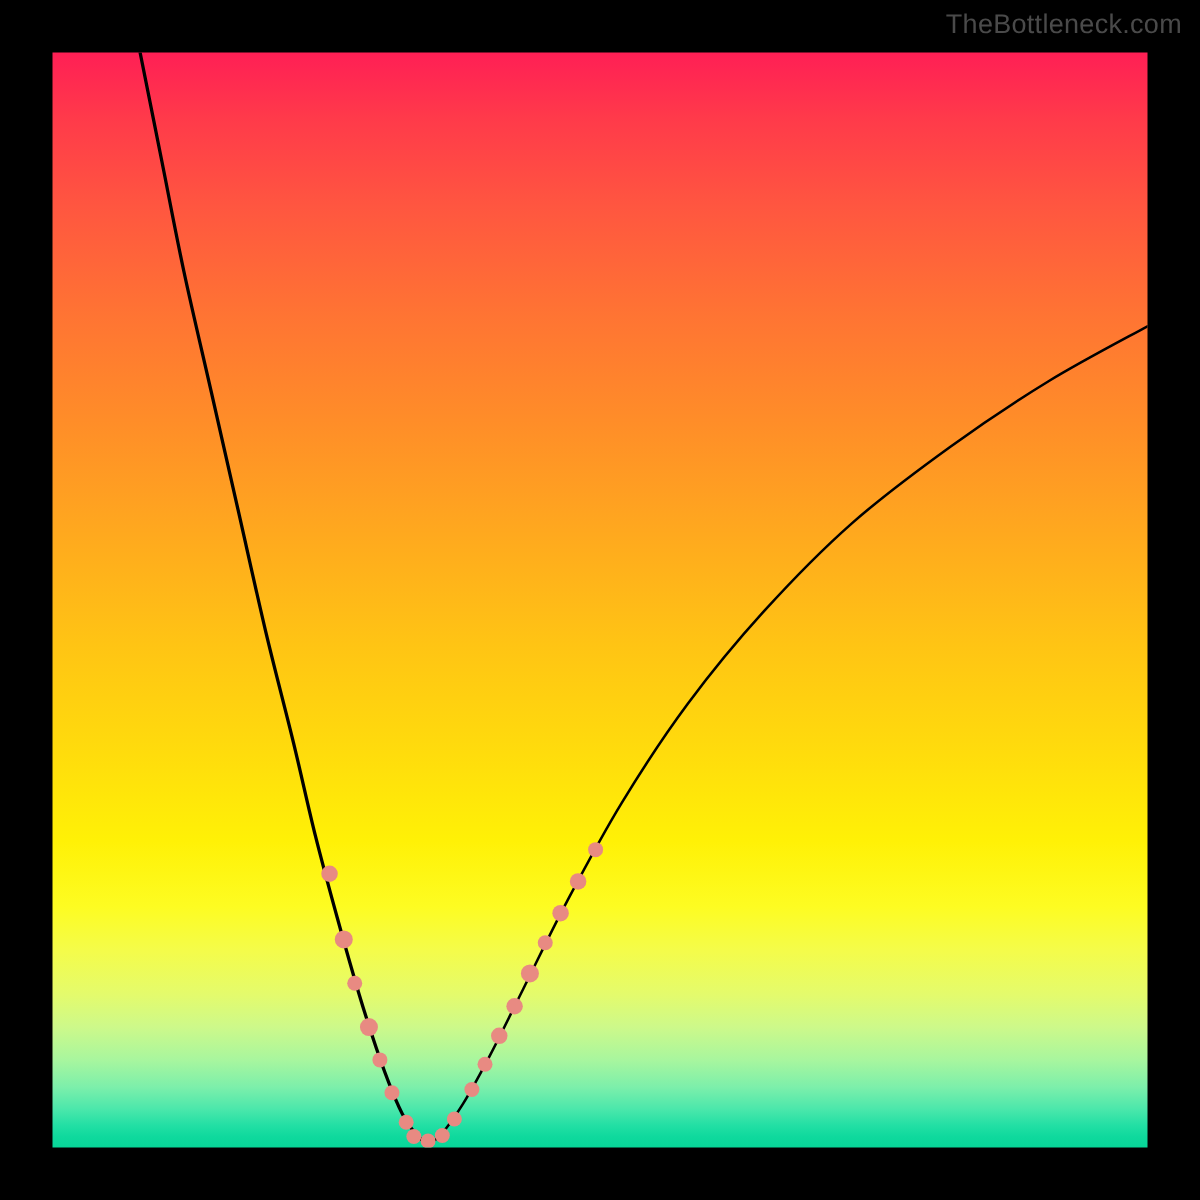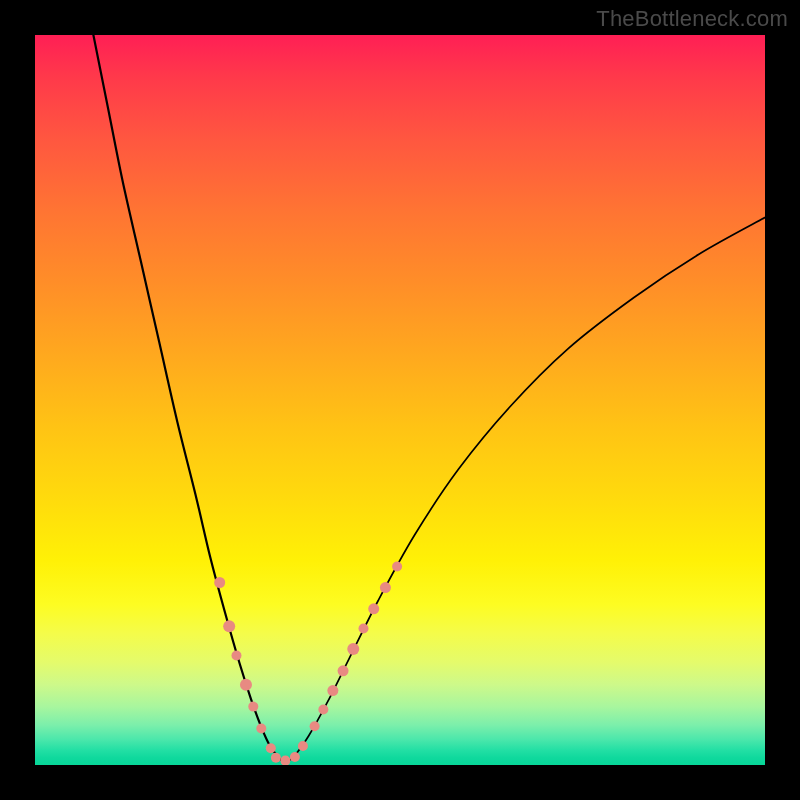--- a/index.html
+++ b/index.html
@@ -15,21 +15,21 @@
     position: relative;
     width: 800px;
     height: 800px;
     background: #000;
   }
   .watermark {
     position: absolute;
     top: 6px;
     right: 12px;
     color: #4a4a4a;
-    font-size: 22px;
+    font-size: 18px;
     letter-spacing: 0.2px;
     z-index: 50;
     user-select: none;
   }
   
   .plot {
     position: absolute;
     left: 35px;
     top: 35px;
     width: 730px;

